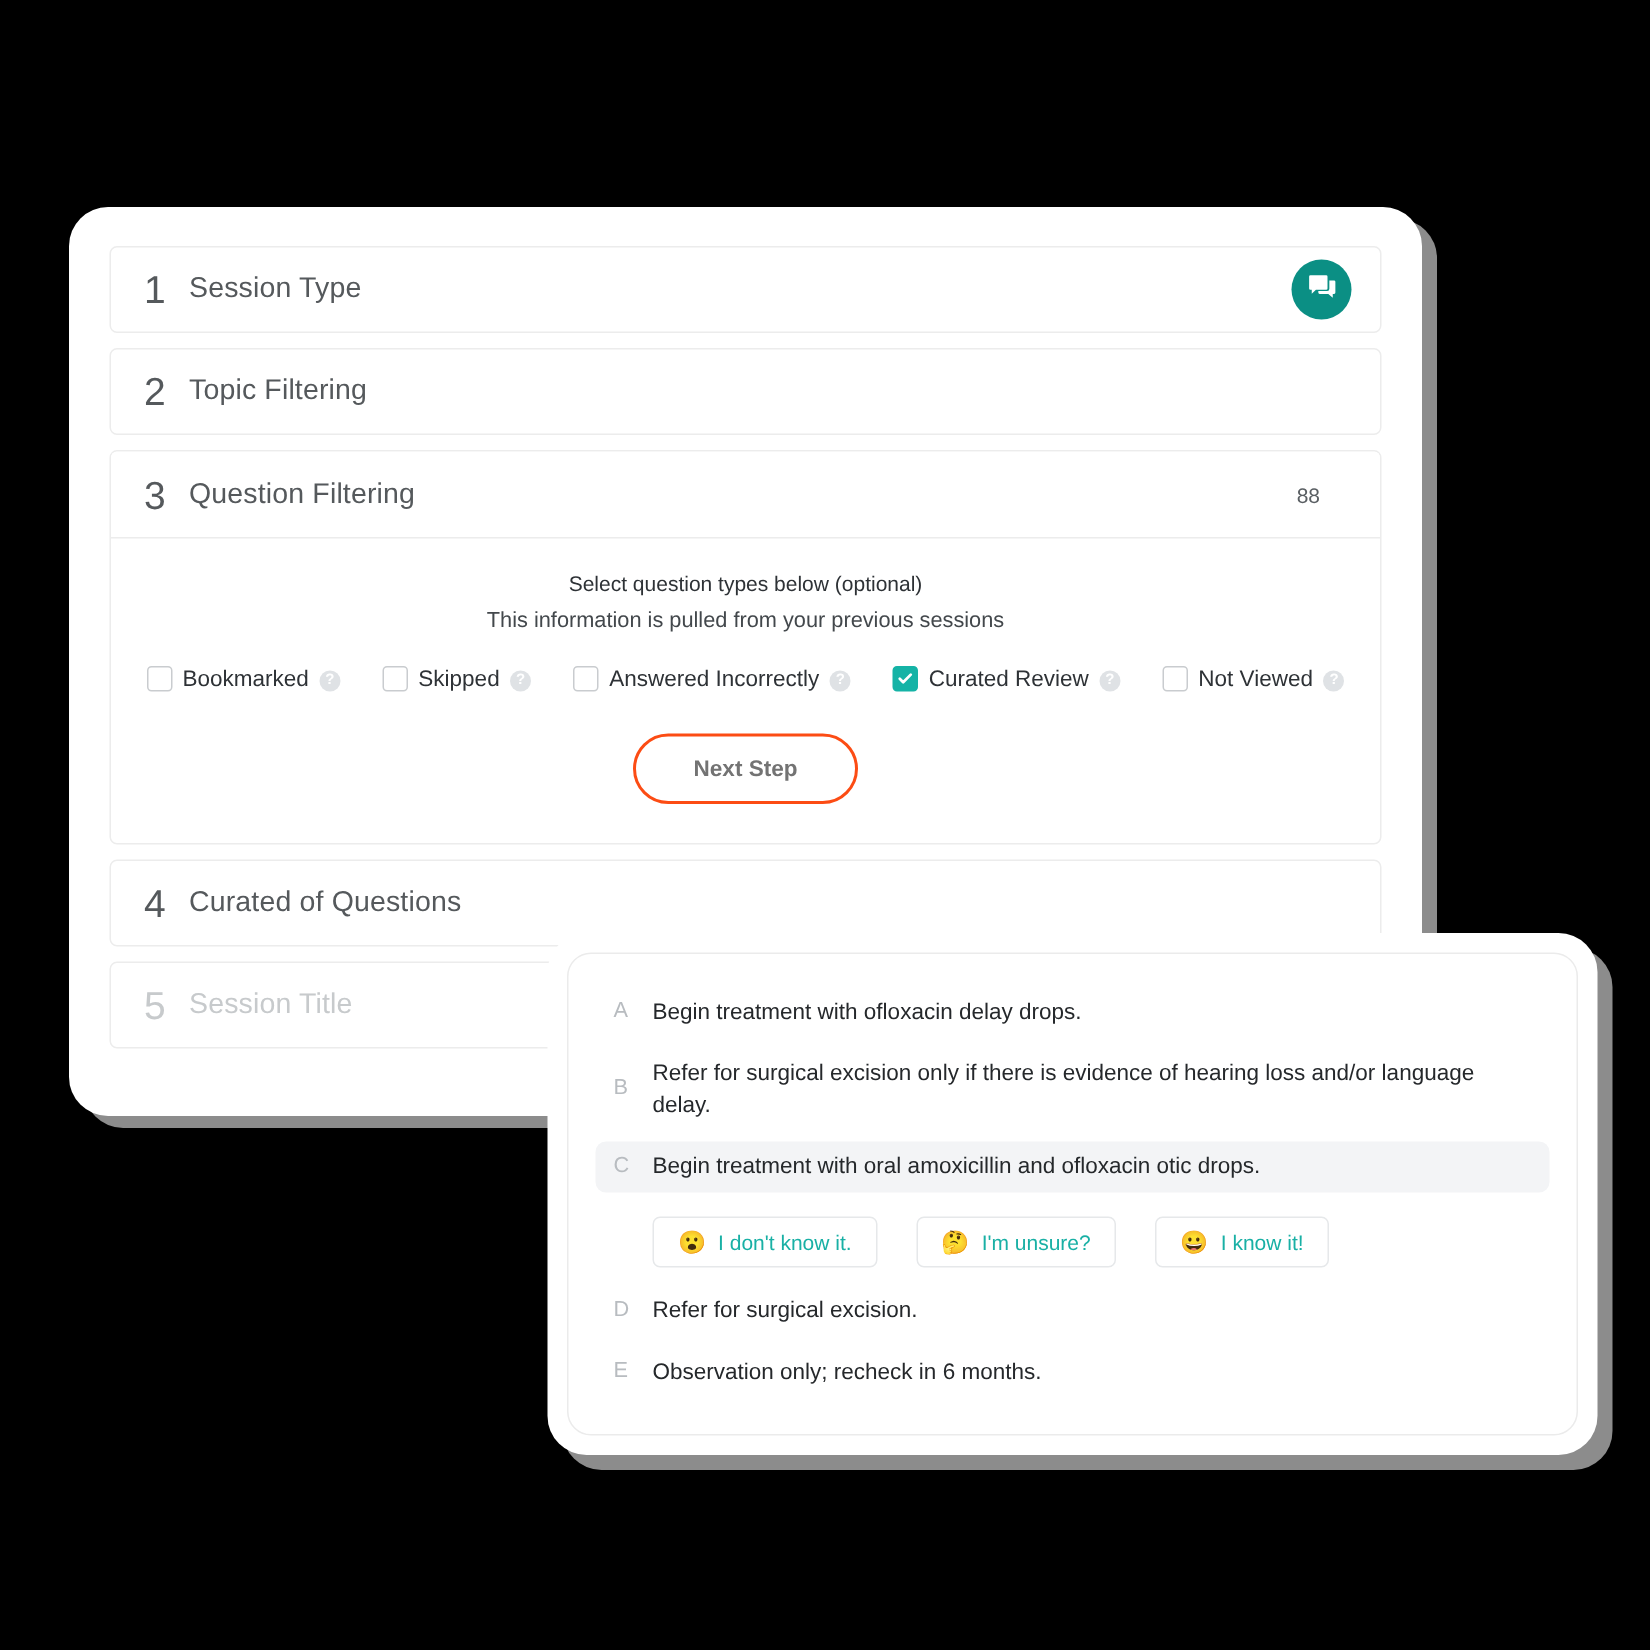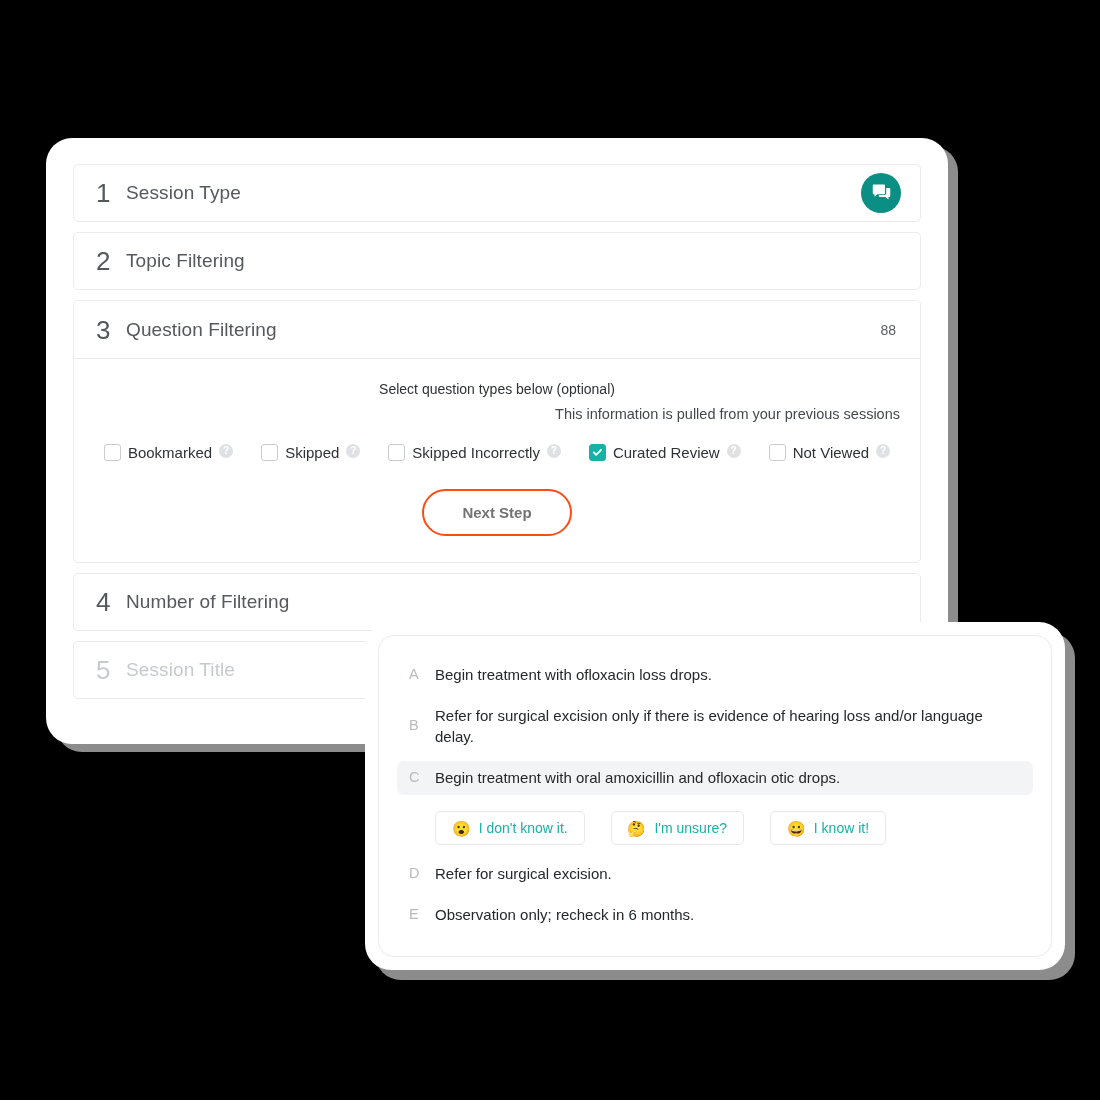--- a/index.html
+++ b/index.html
@@ -62,21 +62,21 @@
     font-size: 19px;
     font-weight: 300;
     color: #55595c;
     letter-spacing: .1px;
   }
   .step-row.disabled .step-num,
   .step-row.disabled .step-label { color: #c7cacc; }
 
   .step-count {
     position: absolute;
-    right: 24px;
+    right: 40px;
     font-size: 14px;
     color: #5a5f63;
   }
 
   
   .step-expanded {
     border: 1px solid #ececec;
     border-radius: 5px;
     margin-bottom: 10px;
     background: #fff;
@@ -91,34 +91,34 @@
   .step-body { padding: 22px 20px 26px; }
 
   .body-title {
     text-align: center;
     font-size: 14px;
     color: #2e3236;
     font-weight: 400;
     margin-bottom: 9px;
   }
   .body-sub {
-    text-align: right;
+    text-align: center;
     font-size: 14.5px;
     color: #43484c;
     margin-bottom: 22px;
   }
 
   .checkbox-row {
     display: flex;
     justify-content: center;
     align-items: center;
     gap: 28px;
     margin-bottom: 28px;
   }
-  .cb-item { display: flex; align-items: flex-start; gap: 7px; }
+  .cb-item { display: flex; align-items: flex-end; gap: 7px; }
   .cb-box {
     width: 17px; height: 17px;
     border: 1.5px solid #c9cccf;
     border-radius: 3px;
     background: #fff;
     flex: none;
     display: flex; align-items: center; justify-content: center;
   }
   .cb-box.checked {
     background: #15b3a6;
@@ -287,21 +287,21 @@
               
             </span>
             <span class="cb-label">Skipped</span>
             <span class="help-icon">?</span>
           </label>
 
           <label class="cb-item">
             <span class="cb-box">
               
             </span>
-            <span class="cb-label">Skipped Incorrectly</span>
+            <span class="cb-label">Answered Incorrectly</span>
             <span class="help-icon">?</span>
           </label>
 
           <label class="cb-item">
             <span class="cb-box checked">
               <svg width="11" height="11" viewBox="0 0 24 24" fill="none" stroke="#ffffff" stroke-width="4" stroke-linecap="round" stroke-linejoin="round">
                   <polyline points="20 6 9 17 4 12"></polyline>
                 </svg>
             </span>
             <span class="cb-label">Curated Review</span>
@@ -319,38 +319,38 @@
         </div>
 
         <div class="next-wrap">
           <button class="next-btn">Next Step</button>
         </div>
       </div>
     </div>
 
     <div class="step-row">
       <span class="step-num">4</span>
-      <span class="step-label">Number of Filtering</span>
+      <span class="step-label">Curated of Questions</span>
     </div>
 
     <div class="step-row disabled">
       <span class="step-num">5</span>
       <span class="step-label">Session Title</span>
     </div>
 
   </div>
 
   <div class="overlay-shadow"></div>
 
   <div class="overlay-card">
     <div class="overlay-inner">
 
       <div class="answer">
         <span class="ans-letter">A</span>
-        <span class="ans-text">Begin treatment with ofloxacin loss drops.</span>
+        <span class="ans-text">Begin treatment with ofloxacin delay drops.</span>
       </div>
 
       <div class="answer multiline">
         <span class="ans-letter">B</span>
         <span class="ans-text">Refer for surgical excision only if there is evidence of hearing loss and/or language delay.</span>
       </div>
 
       <div class="answer selected">
         <span class="ans-letter">C</span>
         <span class="ans-text">Begin treatment with oral amoxicillin and ofloxacin otic drops.</span>

